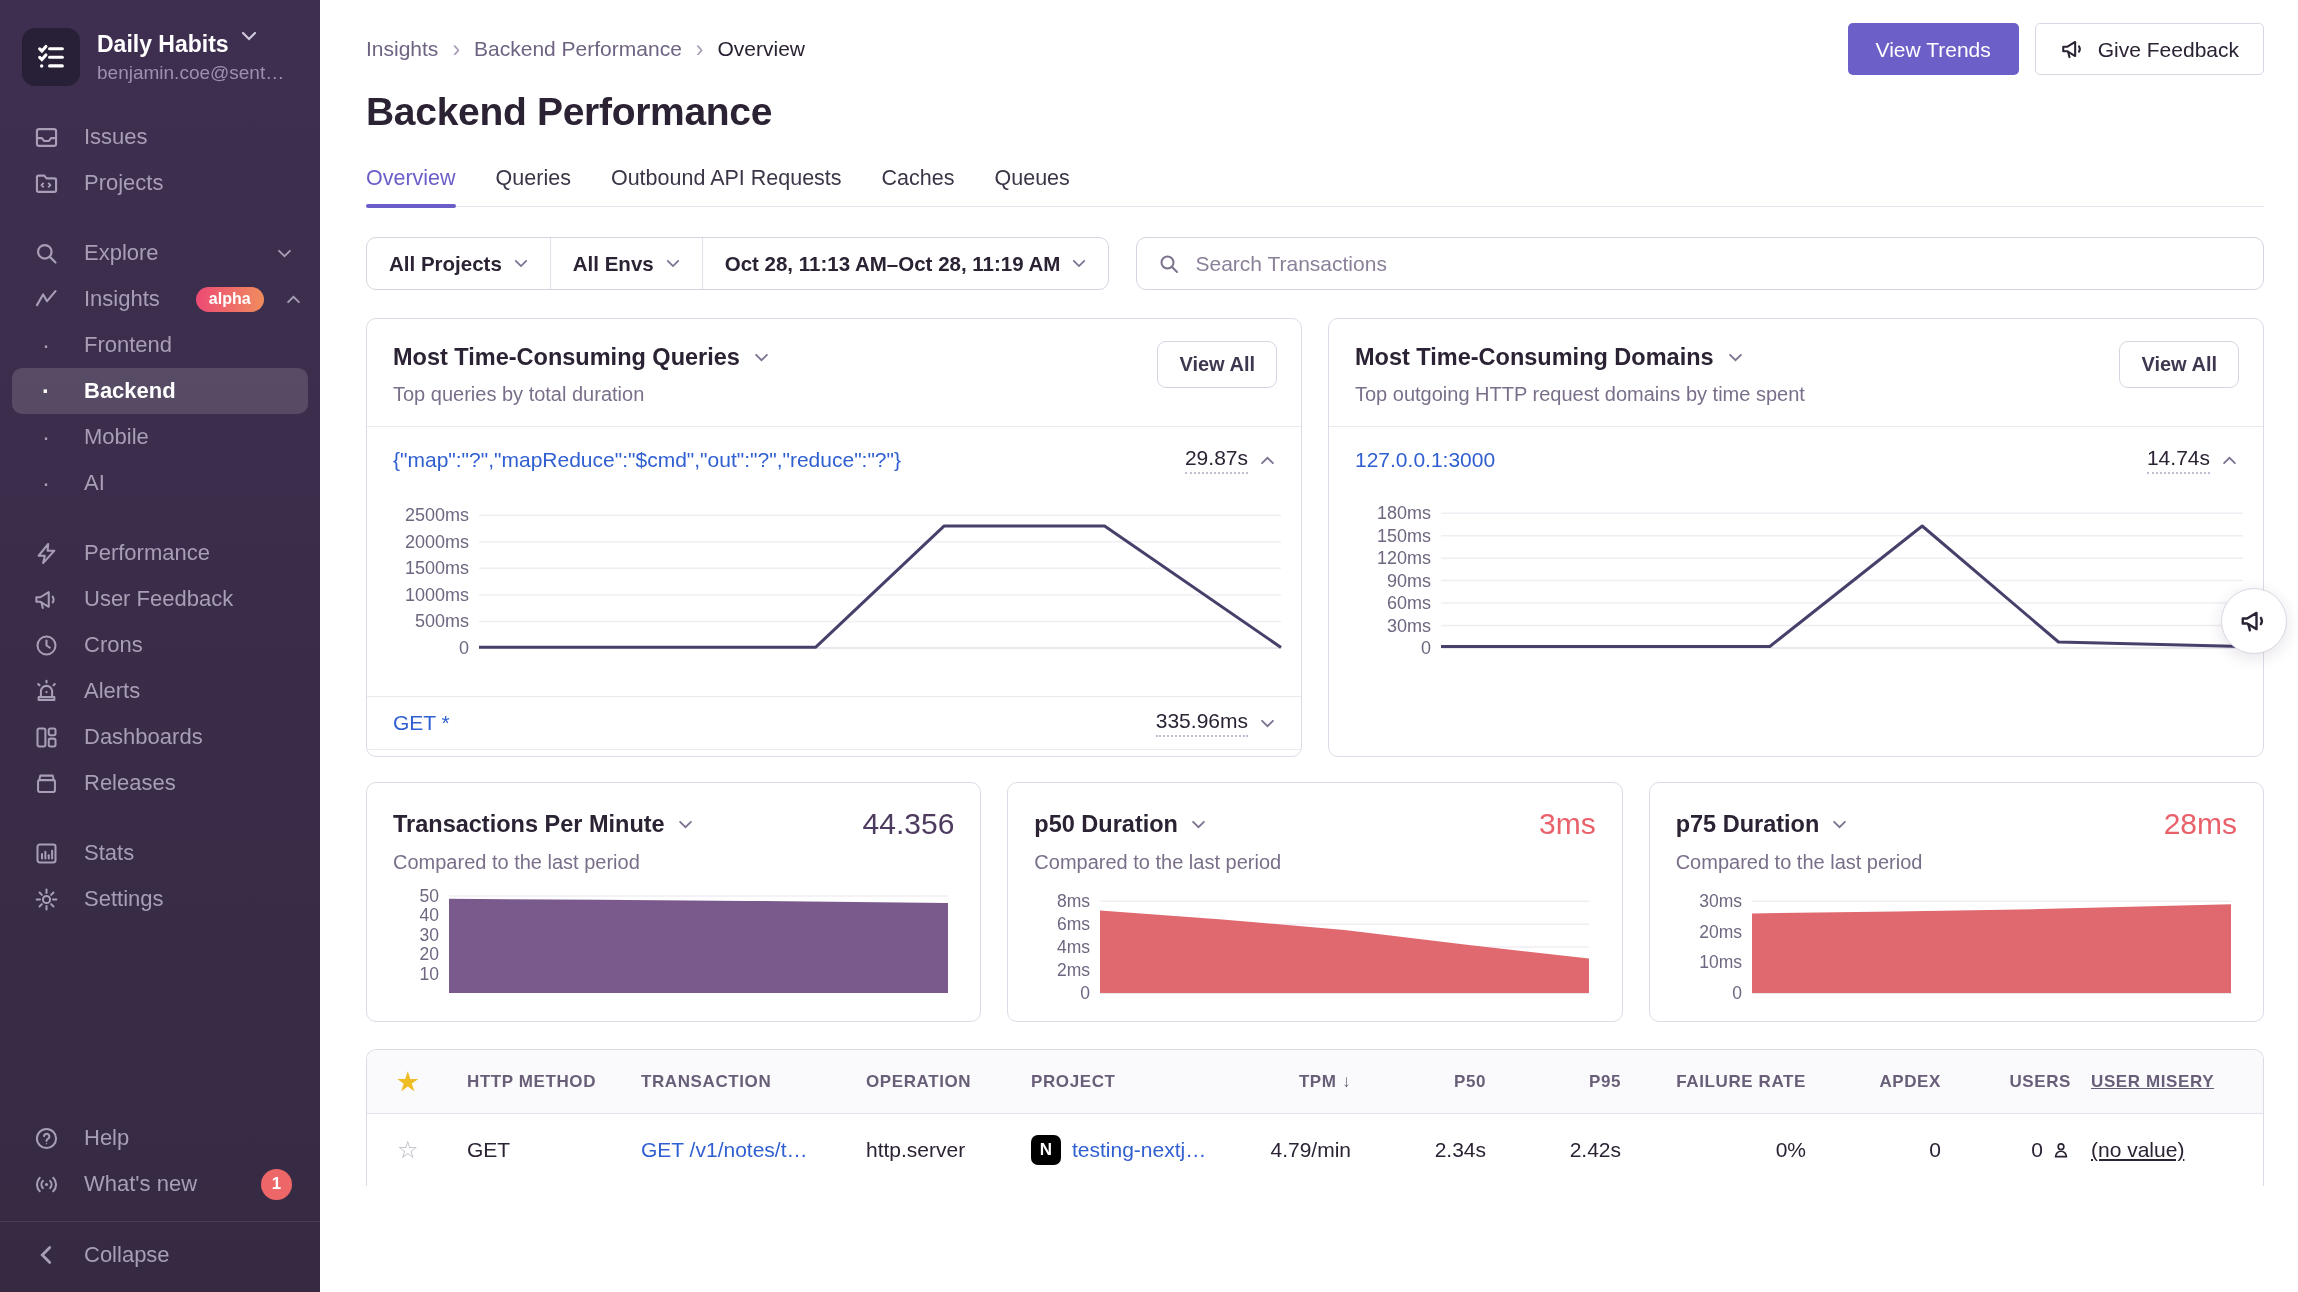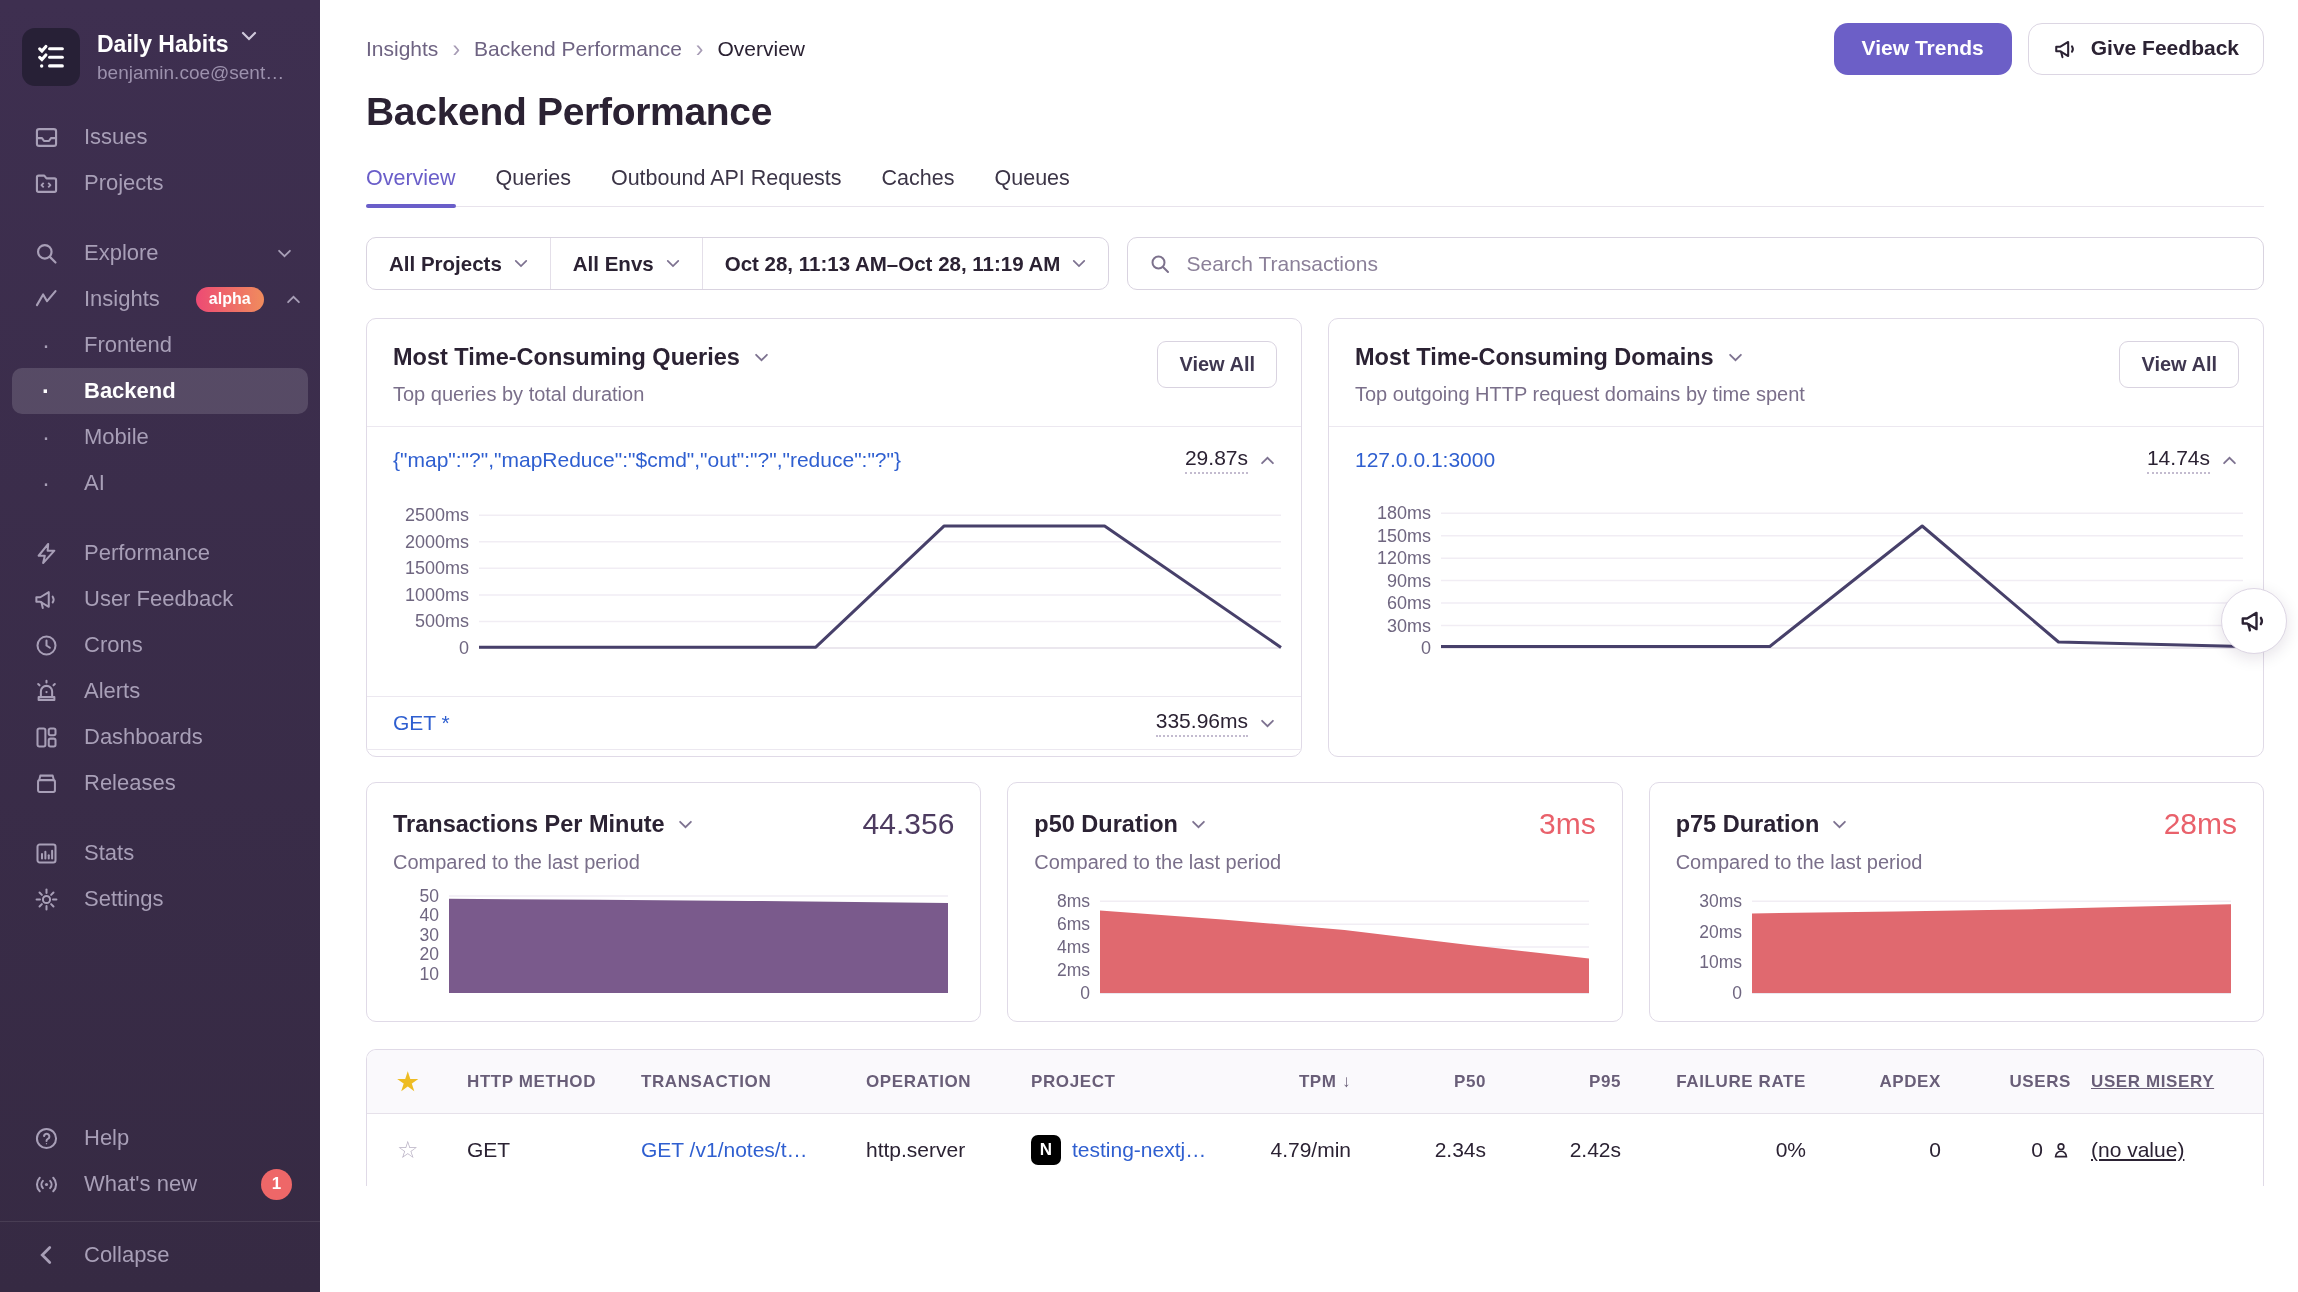--- a/index.html
+++ b/index.html
@@ -29,30 +29,30 @@
   .side-divider { border-top:1px solid rgba(255,255,255,0.09); margin:14px 0 10px; }
 
   
   .main { flex:1; padding:0 34px 0 46px; position:relative; min-width:0; }
   .topbar { display:flex; align-items:center; margin-top:22px; height:54px; }
   .breadcrumb { display:flex; align-items:center; gap:14px; font-size:21px; color:#6e6382; }
   .breadcrumb .crumb-link { cursor:pointer; }
   .breadcrumb .sep { color:#a79cb5; font-size:23px; }
   .breadcrumb .current { color:#2b2233; }
   .top-actions { margin-left:auto; display:flex; gap:16px; }
-  .btn { border-radius:14px; font-size:21px; font-weight:700; display:flex; align-items:flex-start; gap:12px; cursor:pointer; }
+  .btn { border-radius:5px; font-size:21px; font-weight:400; display:flex; align-items:flex-end; gap:12px; cursor:pointer; }
   .btn-primary { background:#6C5FC7; color:#fff; padding:13px 28px; border:none; }
   .btn-default { background:#fff; color:#2b2233; padding:12px 24px; border:1.5px solid #dcd6e3; }
   h1.page-title { font-size:39px; font-weight:700; color:#2b2233; margin-top:14px; letter-spacing:-0.3px; }
   .tabs { display:flex; gap:40px; margin-top:32px; border-bottom:1.5px solid #e8e3ec; font-size:21.5px; color:#3c3547; }
   .tab { padding-bottom:15px; cursor:pointer; position:relative; }
   .tab.active { color:#6a5ec9; }
   .tab.active::after { content:""; position:absolute; left:0; right:0; bottom:-2px; height:4px; border-radius:3px; background:#6a5ec9; }
 
-  .filter-row { display:flex; gap:18px; margin-top:30px; }
+  .filter-row { display:flex; gap:27px; margin-top:30px; }
   .filter-group { display:flex; border:1.5px solid #d9d3e0; border-radius:10px; background:#fff; height:53px; align-items:stretch; overflow:hidden; }
   .filter-seg { display:flex; align-items:center; gap:12px; padding:0 22px; font-size:20.5px; font-weight:700; color:#2b2233; cursor:pointer; }
   .filter-seg + .filter-seg { border-left:1.5px solid #e4dfe9; }
   .chev { color:#7d7290; display:flex; }
   .search-box { flex:1; height:53px; border:1.5px solid #d9d3e0; border-radius:10px; display:flex; align-items:center;
     gap:14px; padding:14px 20px; color:#8b8099; font-size:21px; cursor:text; }
 
   .cards-row { display:grid; grid-template-columns:1fr 1fr; gap:26px; margin-top:28px; }
   .panel { border:1.5px solid #e0dae7; border-radius:10px; height:439px; position:relative; overflow:hidden; background:#fff; }
   .panel-head { padding:25px 26px 20px; border-bottom:1px solid #ece8f0; }

